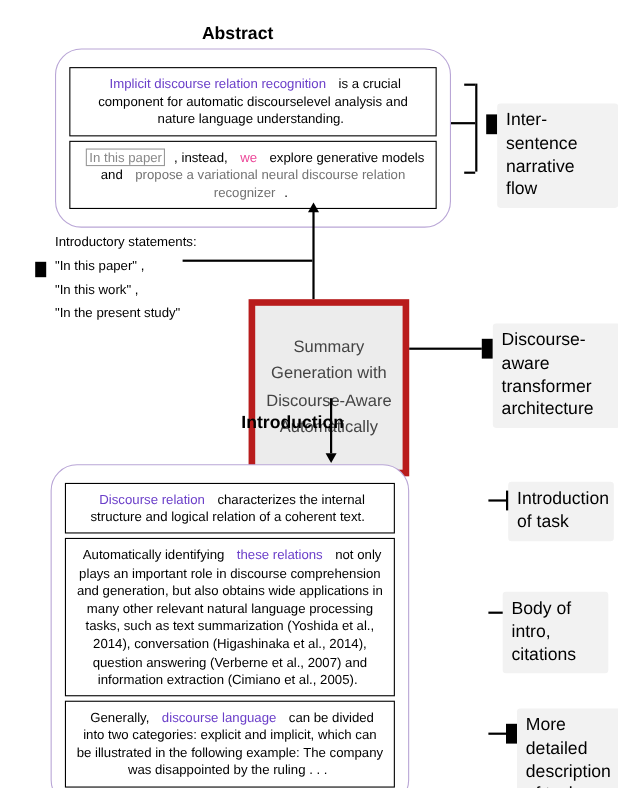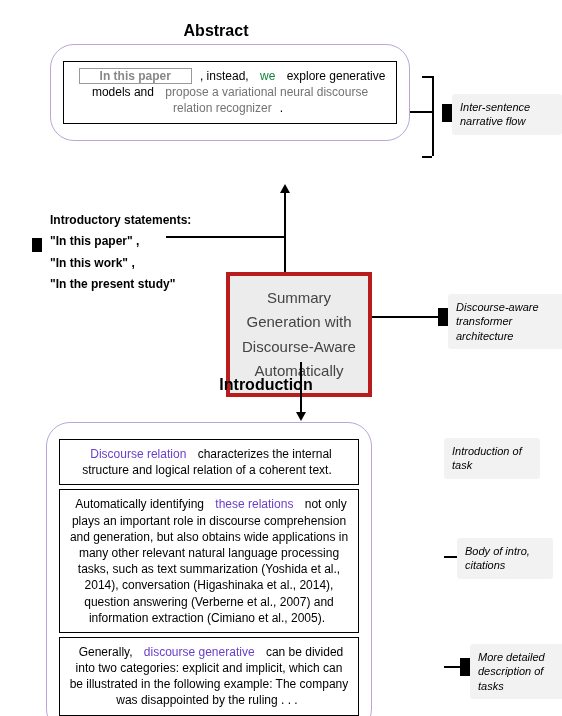--- a/index.html
+++ b/index.html
@@ -34,49 +34,47 @@
     border: 1px solid #000;
     background: #fff;
     padding: 6px 8px;
     margin: 4px 2px;
     text-align: center;
     font-size: 12px;
     line-height: 1.35;
   }
   .textbox .hl-purple { color: #6b3fc9; }
   .textbox .hl-blue { color: #737373; }
-  .textbox .hl-red { color: #15803d; }
+  .textbox .hl-red { color: #ec4899; }
   .textbox .boxed-phrase {
     border: 1px solid #999;
-    padding: 0 20px;
+    padding: 0 2px;
     color: #888;
-    font-weight: bold;
   }
 
   
   .model-box {
     position: absolute;
-    border: 4px solid #b91c1c;
+    border: 6px solid #b91c1c;
     background: #ececec;
     text-align: center;
     font-size: 15px;
     color: #444;
-    padding: 8px 6px;
+    padding: 24px 6px;
     line-height: 1.35;
   }
 
   
   .annot {
     position: absolute;
     background: #f2f2f2;
     border-radius: 3px;
-    font-size: 11px;
+    font-size: 16px;
     padding: 6px 8px;
     line-height: 1.3;
-    font-style: italic;
   }
 
   
   .stub {
     position: absolute;
     background: #000;
     width: 10px;
     height: 18px;
   }
   .stub.tall { height: 34px; }
@@ -85,21 +83,20 @@
   .line {
     position: absolute;
     background: #000;
   }
 
   
   .free-text {
     position: absolute;
     font-size: 12px;
     line-height: 1.45;
-    font-weight: bold;
   }
 
   
   .arrow-up {
     position: absolute;
     width: 0; height: 0;
     border-left: 5px solid transparent;
     border-right: 5px solid transparent;
     border-bottom: 9px solid #000;
   }
@@ -112,20 +109,23 @@
   }
 </style>
 </head>
 <body>
 
 <div class="stage">
 
   <div class="section-title" style="left:0; width:400px; top:6px;">Abstract</div>
 
   <div class="panel" style="left:34px; top:28px; width:360px;">
+    <div class="textbox">
+      <span class="hl-purple">Implicit discourse relation recognition</span><span> is a crucial component for automatic discourselevel analysis and nature language understanding.</span>
+    </div>
     <div class="textbox">
       <span class="boxed-phrase">In this paper</span><span>, instead, </span><span class="hl-red">we</span><span> explore generative models and </span><span class="hl-blue">propose a variational neural discourse relation recognizer</span><span>.</span>
     </div>
   </div>
 
   <div class="line" style="left:394px; top:95px; width:22px; height:1.5px;"></div>
 
   <div class="line" style="left:416px; top:60px; width:1.5px; height:80px;"></div>
 
   <div class="line" style="left:406px; top:60px; width:10px; height:1.5px;"></div>
@@ -164,27 +164,27 @@
   <div class="section-title" style="left:120px; width:260px; top:360px;">Introduction</div>
 
   <div class="panel" style="left:30px; top:406px; width:326px;">
     <div class="textbox">
       <span class="hl-purple">Discourse relation</span><span> characterizes the internal structure and logical relation of a coherent text.</span>
     </div>
     <div class="textbox">
       <span>Automatically identifying </span><span class="hl-purple">these relations</span><span> not only plays an important role in discourse comprehension and generation, but also obtains wide applications in many other relevant natural language processing tasks, such as text summarization (Yoshida et al., 2014), conversation (Higashinaka et al., 2014), question answering (Verberne et al., 2007) and information extraction (Cimiano et al., 2005).</span>
     </div>
     <div class="textbox">
-      <span>Generally, </span><span class="hl-purple">discourse generative</span><span> can be divided into two categories: explicit and implicit, which can be illustrated in the following example: The company was disappointed by the ruling . . .</span>
+      <span>Generally, </span><span class="hl-purple">discourse language</span><span> can be divided into two categories: explicit and implicit, which can be illustrated in the following example: The company was disappointed by the ruling . . .</span>
     </div>
   </div>
 
   <div class="line" style="left:428px; top:438px; width:16px; height:1.5px;"></div>
   <div class="stub" style="left:444px; top:430px;"></div>
-  <div class="annot" style="left:428px; top:422px; width:96px;">Introduction of task</div>
+  <div class="annot" style="left:446px; top:422px; width:96px;">Introduction of task</div>
 
   <div class="line" style="left:428px; top:540px; width:16px; height:1.5px;"></div>
   <div class="stub tall" style="left:444px; top:524px;"></div>
   <div class="annot" style="left:441px; top:522px; width:96px;">Body of intro, citations</div>
 
   <div class="line" style="left:428px; top:650px; width:16px; height:1.5px;"></div>
   <div class="stub" style="left:444px; top:642px;"></div>
   <div class="annot" style="left:454px; top:628px; width:96px;">More detailed description of tasks</div>
 
 </div>

